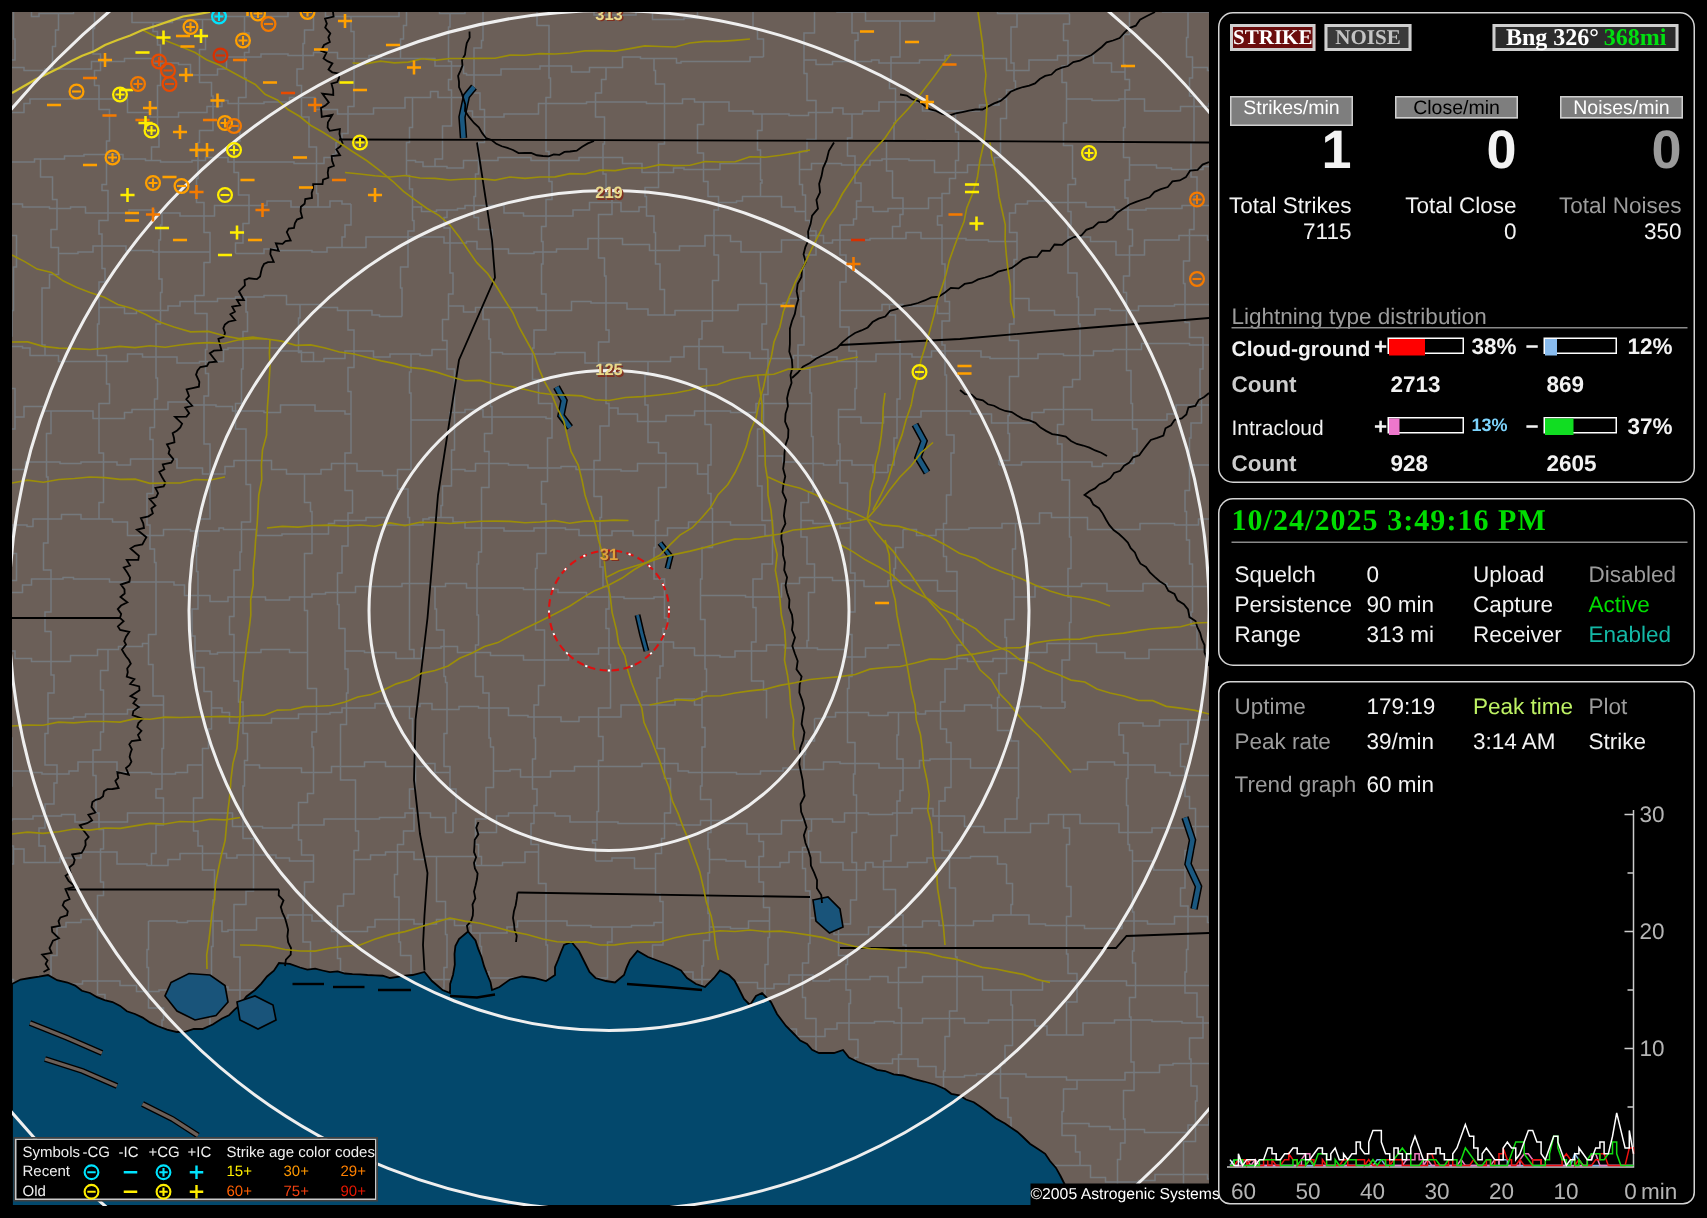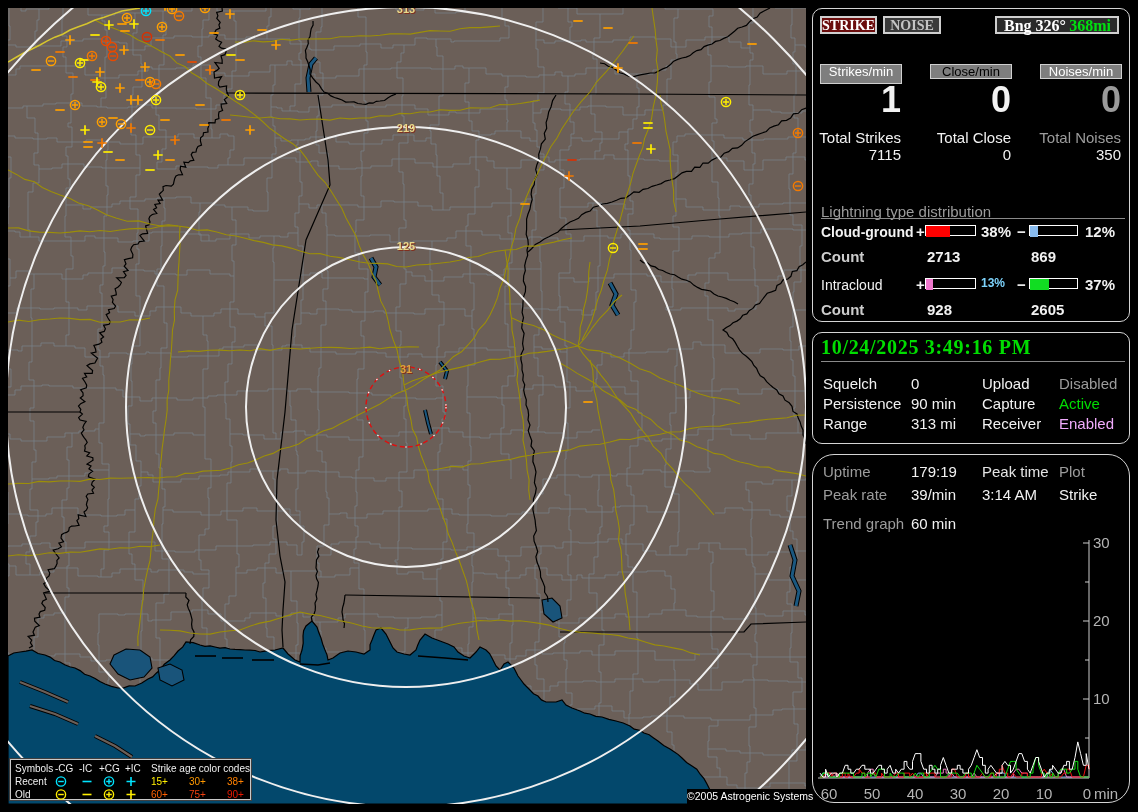--- a/index.html
+++ b/index.html
@@ -224,21 +224,21 @@
     </svg>
     <div style="position:absolute;left:4px;top:3px;color:#efefef">Symbols</div>
     <div style="position:absolute;left:44px;top:3px;color:#efefef">-CG</div>
     <div style="position:absolute;left:68px;top:3px;color:#efefef">-IC</div>
     <div style="position:absolute;left:88px;top:3px;color:#efefef">+CG</div>
     <div style="position:absolute;left:114px;top:3px;color:#efefef">+IC</div>
     <div style="position:absolute;left:140px;top:3px;color:#efefef">Strike age color codes</div>
     <div style="position:absolute;left:4px;top:16px;color:#efefef">Recent</div>
     <div style="position:absolute;left:140px;top:16px;color:#ffee00">15+</div>
     <div style="position:absolute;left:178px;top:16px;color:#ff9900">30+</div>
-    <div style="position:absolute;left:216px;top:16px;color:#ff8000">38+</div>
+    <div style="position:absolute;left:216px;top:16px;color:#ff8000">29+</div>
     <div style="position:absolute;left:4px;top:29px;color:#efefef">Old</div>
     <div style="position:absolute;left:140px;top:29px;color:#ff6000">60+</div>
     <div style="position:absolute;left:178px;top:29px;color:#f04010">75+</div>
     <div style="position:absolute;left:216px;top:29px;color:#e81800">90+</div>
   </div>
 <div style="position:absolute;left:687px;top:789px;width:119px;height:15px;background:#000;color:#fff;font-size:10.5px;text-align:center;line-height:15px">©2005 Astrogenic Systems</div>
 <div style="position:absolute;left:812px;top:8px;width:318px;height:314px;border:1px solid #d4d4d4;border-radius:10px;background:#000">
 <div style="position:absolute;left:7px;top:7px;width:57px;height:18px;background:#6b0d0d;border:2px solid #cfcfcf;font-family:'Liberation Serif',serif;font-weight:bold;font-size:14px;color:#fff;text-align:center;line-height:15px">STRIKE</div>
 <div style="position:absolute;left:70px;top:7px;width:58px;height:18px;background:#3a3a3a;border:2px solid #cfcfcf;font-family:'Liberation Serif',serif;font-weight:bold;font-size:14px;color:#c4c4c4;text-align:center;line-height:15px">NOISE</div>
 <div style="position:absolute;left:182px;top:7px;width:124px;height:18px;background:#2b2b2b;border:2px solid #cfcfcf;font-family:'Liberation Serif',serif;font-weight:bold;font-size:16px;line-height:16px">
@@ -295,26 +295,26 @@
     <div style="position:absolute;left:98px;top:42px;color:#f2f2f2;font-size:15px">0</div>
     <div style="position:absolute;left:169px;top:42px;color:#f2f2f2;font-size:15px">Upload</div>
     <div style="position:absolute;left:246px;top:42px;color:#9c9c9c;font-size:15px">Disabled</div>
 <div style="position:absolute;left:10px;top:62px;color:#f2f2f2;font-size:15px">Persistence</div>
     <div style="position:absolute;left:98px;top:62px;color:#f2f2f2;font-size:15px">90 min</div>
     <div style="position:absolute;left:169px;top:62px;color:#f2f2f2;font-size:15px">Capture</div>
     <div style="position:absolute;left:246px;top:62px;color:#00dd00;font-size:15px">Active</div>
 <div style="position:absolute;left:10px;top:82px;color:#f2f2f2;font-size:15px">Range</div>
     <div style="position:absolute;left:98px;top:82px;color:#f2f2f2;font-size:15px">313 mi</div>
     <div style="position:absolute;left:169px;top:82px;color:#f2f2f2;font-size:15px">Receiver</div>
-    <div style="position:absolute;left:246px;top:82px;color:#f0abfc;font-size:15px">Enabled</div>
+    <div style="position:absolute;left:246px;top:82px;color:#14b8a6;font-size:15px">Enabled</div>
 </div>
-<div style="position:absolute;left:812px;top:454px;width:318px;height:349px;border:1px solid #d4d4d4;border-radius:22px;background:#000">
+<div style="position:absolute;left:812px;top:454px;width:318px;height:349px;border:1px solid #d4d4d4;border-radius:8px;background:#000">
 <div style="position:absolute;left:10px;top:8px;color:#9c9c9c;font-size:15px">Uptime</div>
     <div style="position:absolute;left:98px;top:8px;color:#f2f2f2;font-size:15px">179:19</div>
-    <div style="position:absolute;left:169px;top:8px;color:#e5e5e5;font-size:15px">Peak time</div>
+    <div style="position:absolute;left:169px;top:8px;color:#bef264;font-size:15px">Peak time</div>
     <div style="position:absolute;left:246px;top:8px;color:#9c9c9c;font-size:15px">Plot</div>
 <div style="position:absolute;left:10px;top:31px;color:#9c9c9c;font-size:15px">Peak rate</div>
     <div style="position:absolute;left:98px;top:31px;color:#f2f2f2;font-size:15px">39/min</div>
     <div style="position:absolute;left:169px;top:31px;color:#f2f2f2;font-size:15px">3:14 AM</div>
     <div style="position:absolute;left:246px;top:31px;color:#f2f2f2;font-size:15px">Strike</div>
 <div style="position:absolute;left:10px;top:60px;color:#9c9c9c;font-size:15px">Trend graph</div>
     <div style="position:absolute;left:98px;top:60px;color:#f2f2f2;font-size:15px">60 min</div>
 </div>
 <svg style="position:absolute;left:812px;top:530px" width="326" height="282" viewBox="812 530 326 282">
     <path d="M1089 540V778H818" stroke="#cccccc" fill="none" stroke-width="1"></path>

